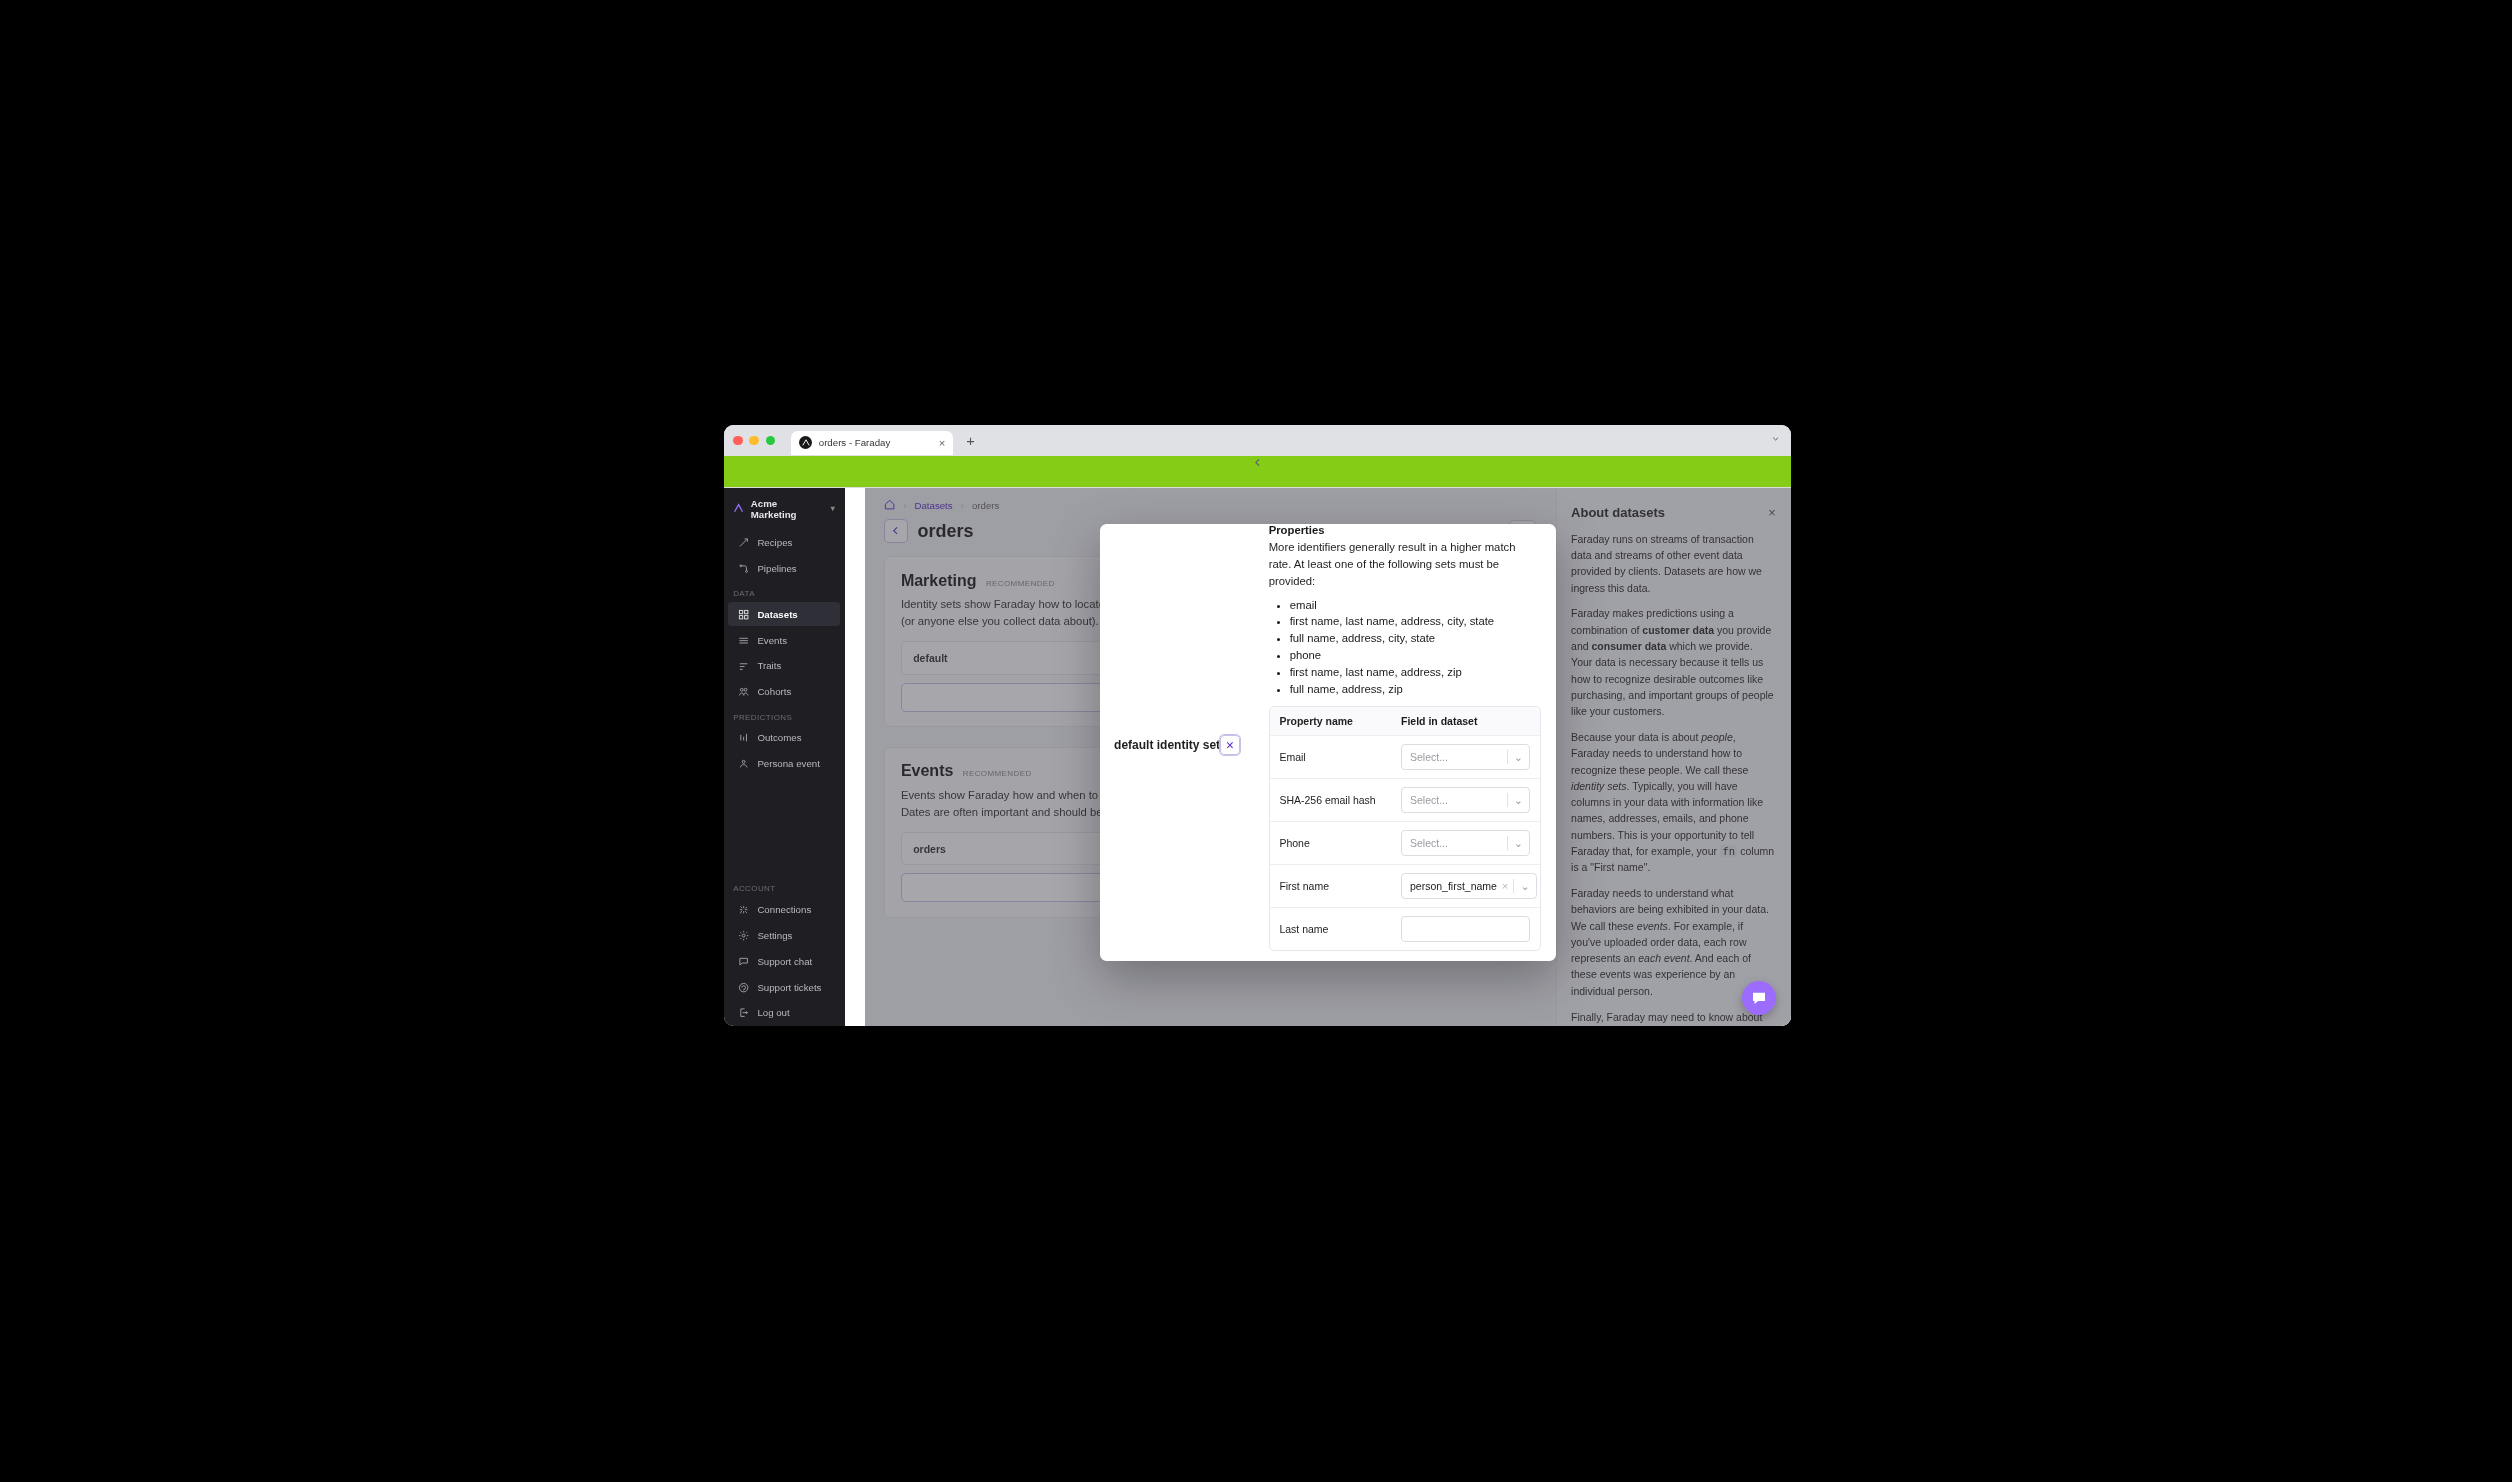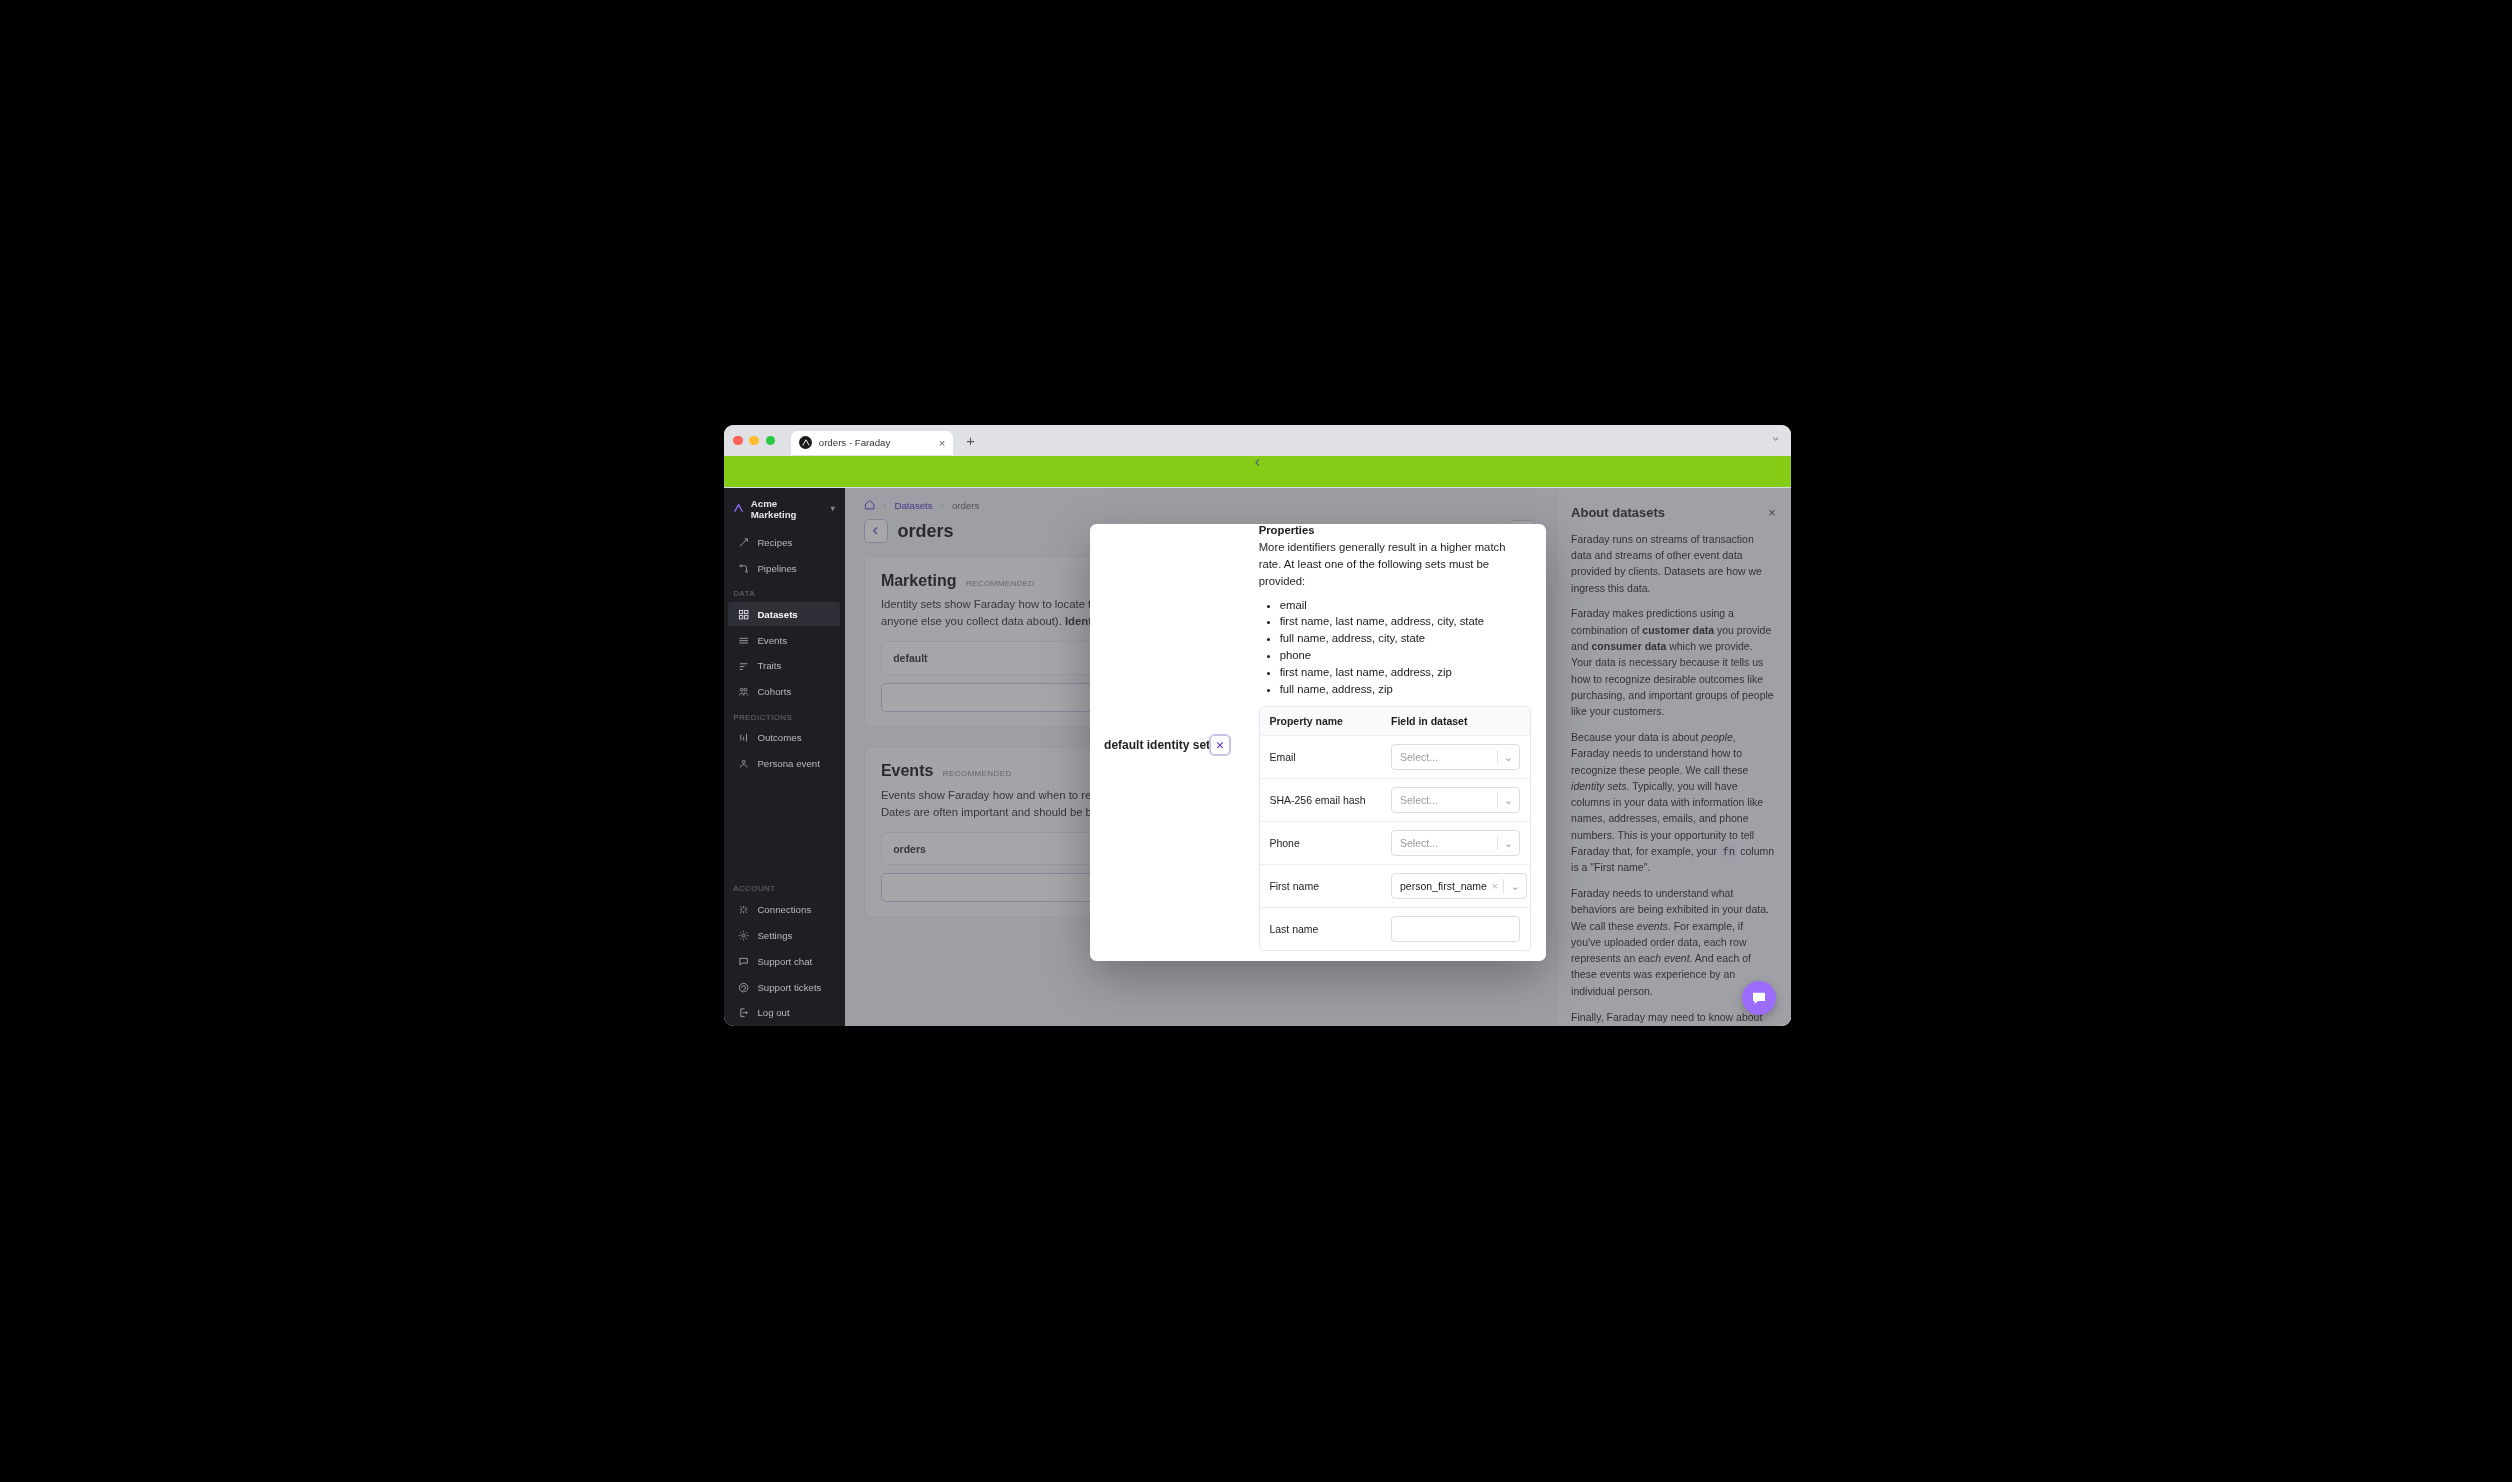--- a/index.html
+++ b/index.html
@@ -86,20 +86,21 @@
   .url-text .domain { color: #202124; }
   .url-text .path { color: #5f6368; }
   .toolbar-right { display: flex; gap: 11.3px; align-items: center; color: #5f6368; }
   .avatar { width: 18px; height: 18px; border-radius: 50%; background: linear-gradient(135deg,#f7971e,#ffd200,#ec008c); }
 
   
   .app {
     flex: 1;
     display: flex;
     min-height: 0;
+    gap: 20px;
   }
 
   
   .sidebar {
     width: 121px;
     background: #1e1e23;
     color: #c7c7cc;
     font-size: 9.7px;
     display: flex;
     flex-direction: column;

